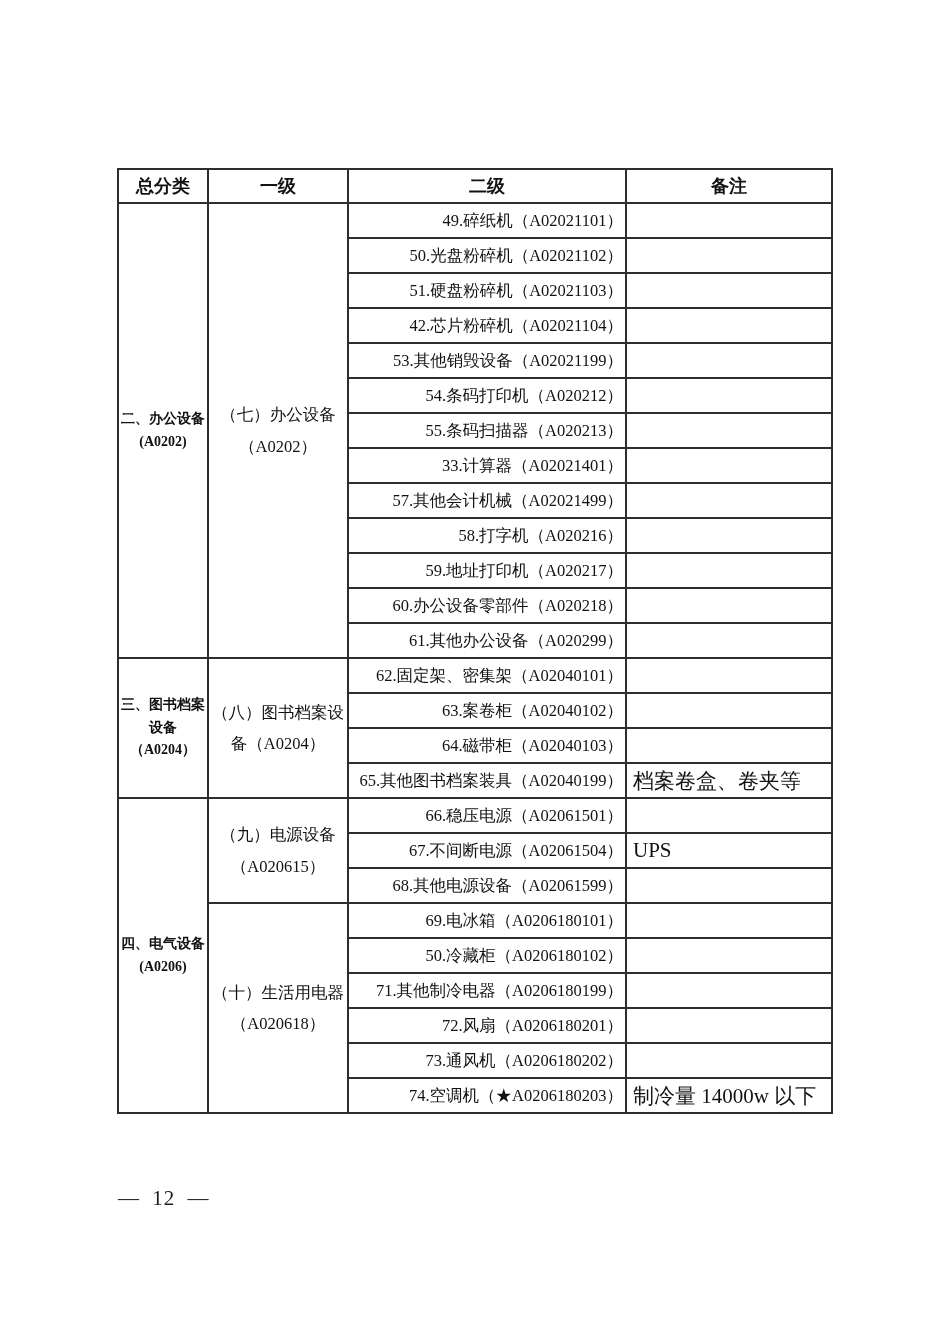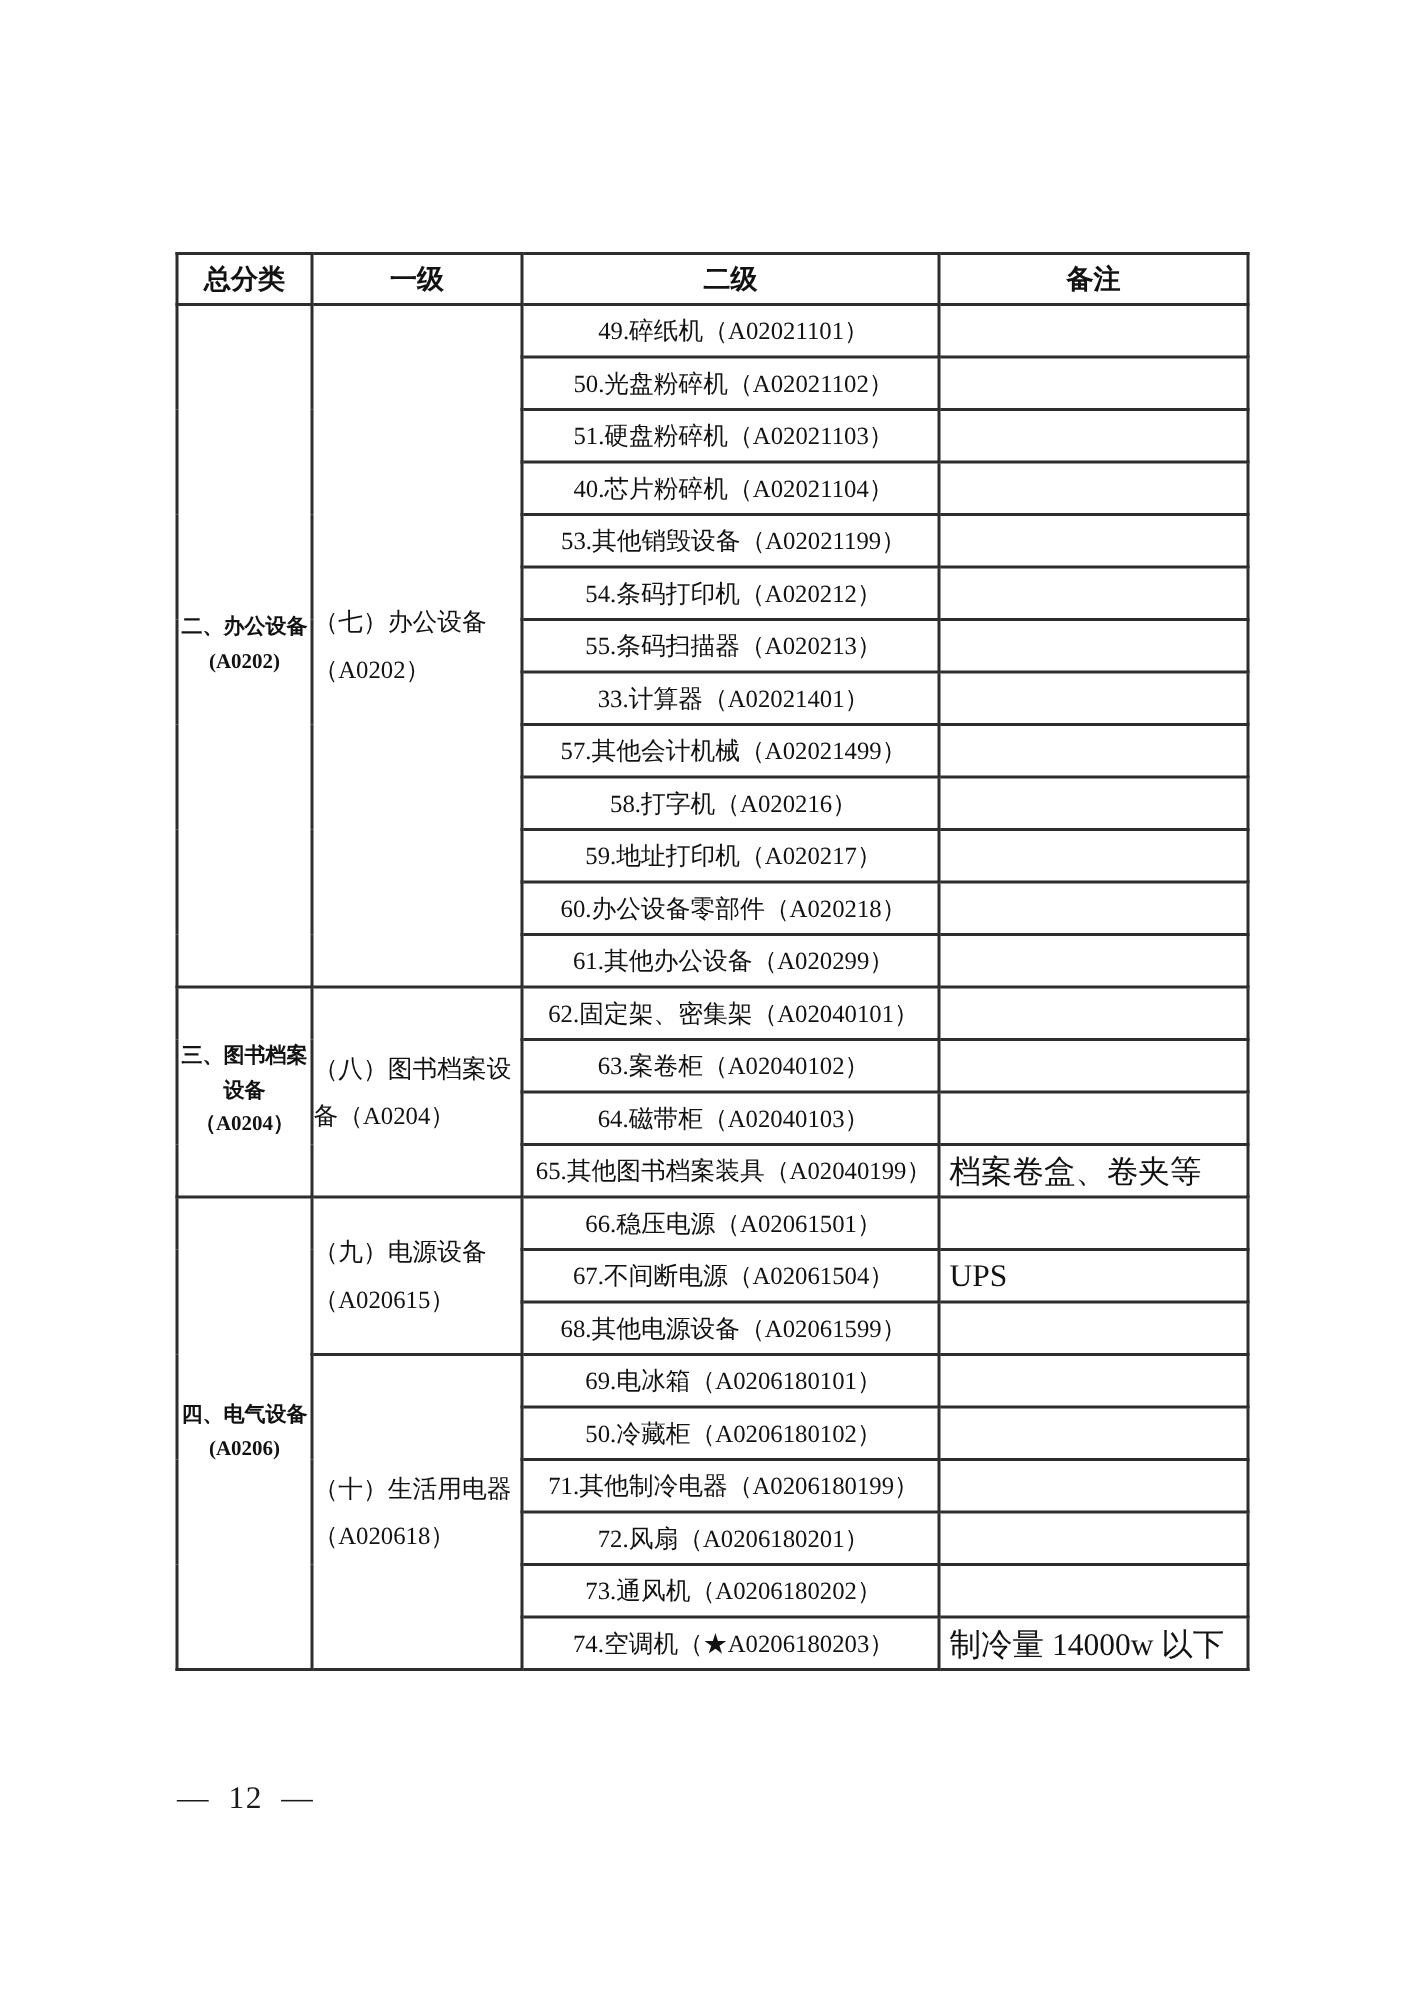--- a/index.html
+++ b/index.html
@@ -34,26 +34,27 @@
   .doc-table td { height:35px; }
 
   td.cat {
     font-weight:bold;
     text-align:center;
     font-size:14px;
     line-height:1.6;
     padding:0 2px;
   }
   td.lv1 {
+    text-align:center;
     font-size:16.5px;
     line-height:1.9;
     padding:0 0;
   }
   td.lv2 {
-    text-align:center;
+    text-align:right;
     font-size:16.5px;
     padding:0 2px 0 6px;
     white-space:nowrap;
   }
   td.remark {
     text-align:left;
     font-size:21px;
     padding:0 2px 0 6px;
     white-space:nowrap;
   }
@@ -96,21 +97,21 @@
         </tr>
         <tr>
           <td class="lv2">50.光盘粉碎机（A02021102）</td>
           <td class="remark"></td>
         </tr>
         <tr>
           <td class="lv2">51.硬盘粉碎机（A02021103）</td>
           <td class="remark"></td>
         </tr>
         <tr>
-          <td class="lv2">40.芯片粉碎机（A02021104）</td>
+          <td class="lv2">42.芯片粉碎机（A02021104）</td>
           <td class="remark"></td>
         </tr>
         <tr>
           <td class="lv2">53.其他销毁设备（A02021199）</td>
           <td class="remark"></td>
         </tr>
         <tr>
           <td class="lv2">54.条码打印机（A020212）</td>
           <td class="remark"></td>
         </tr>

